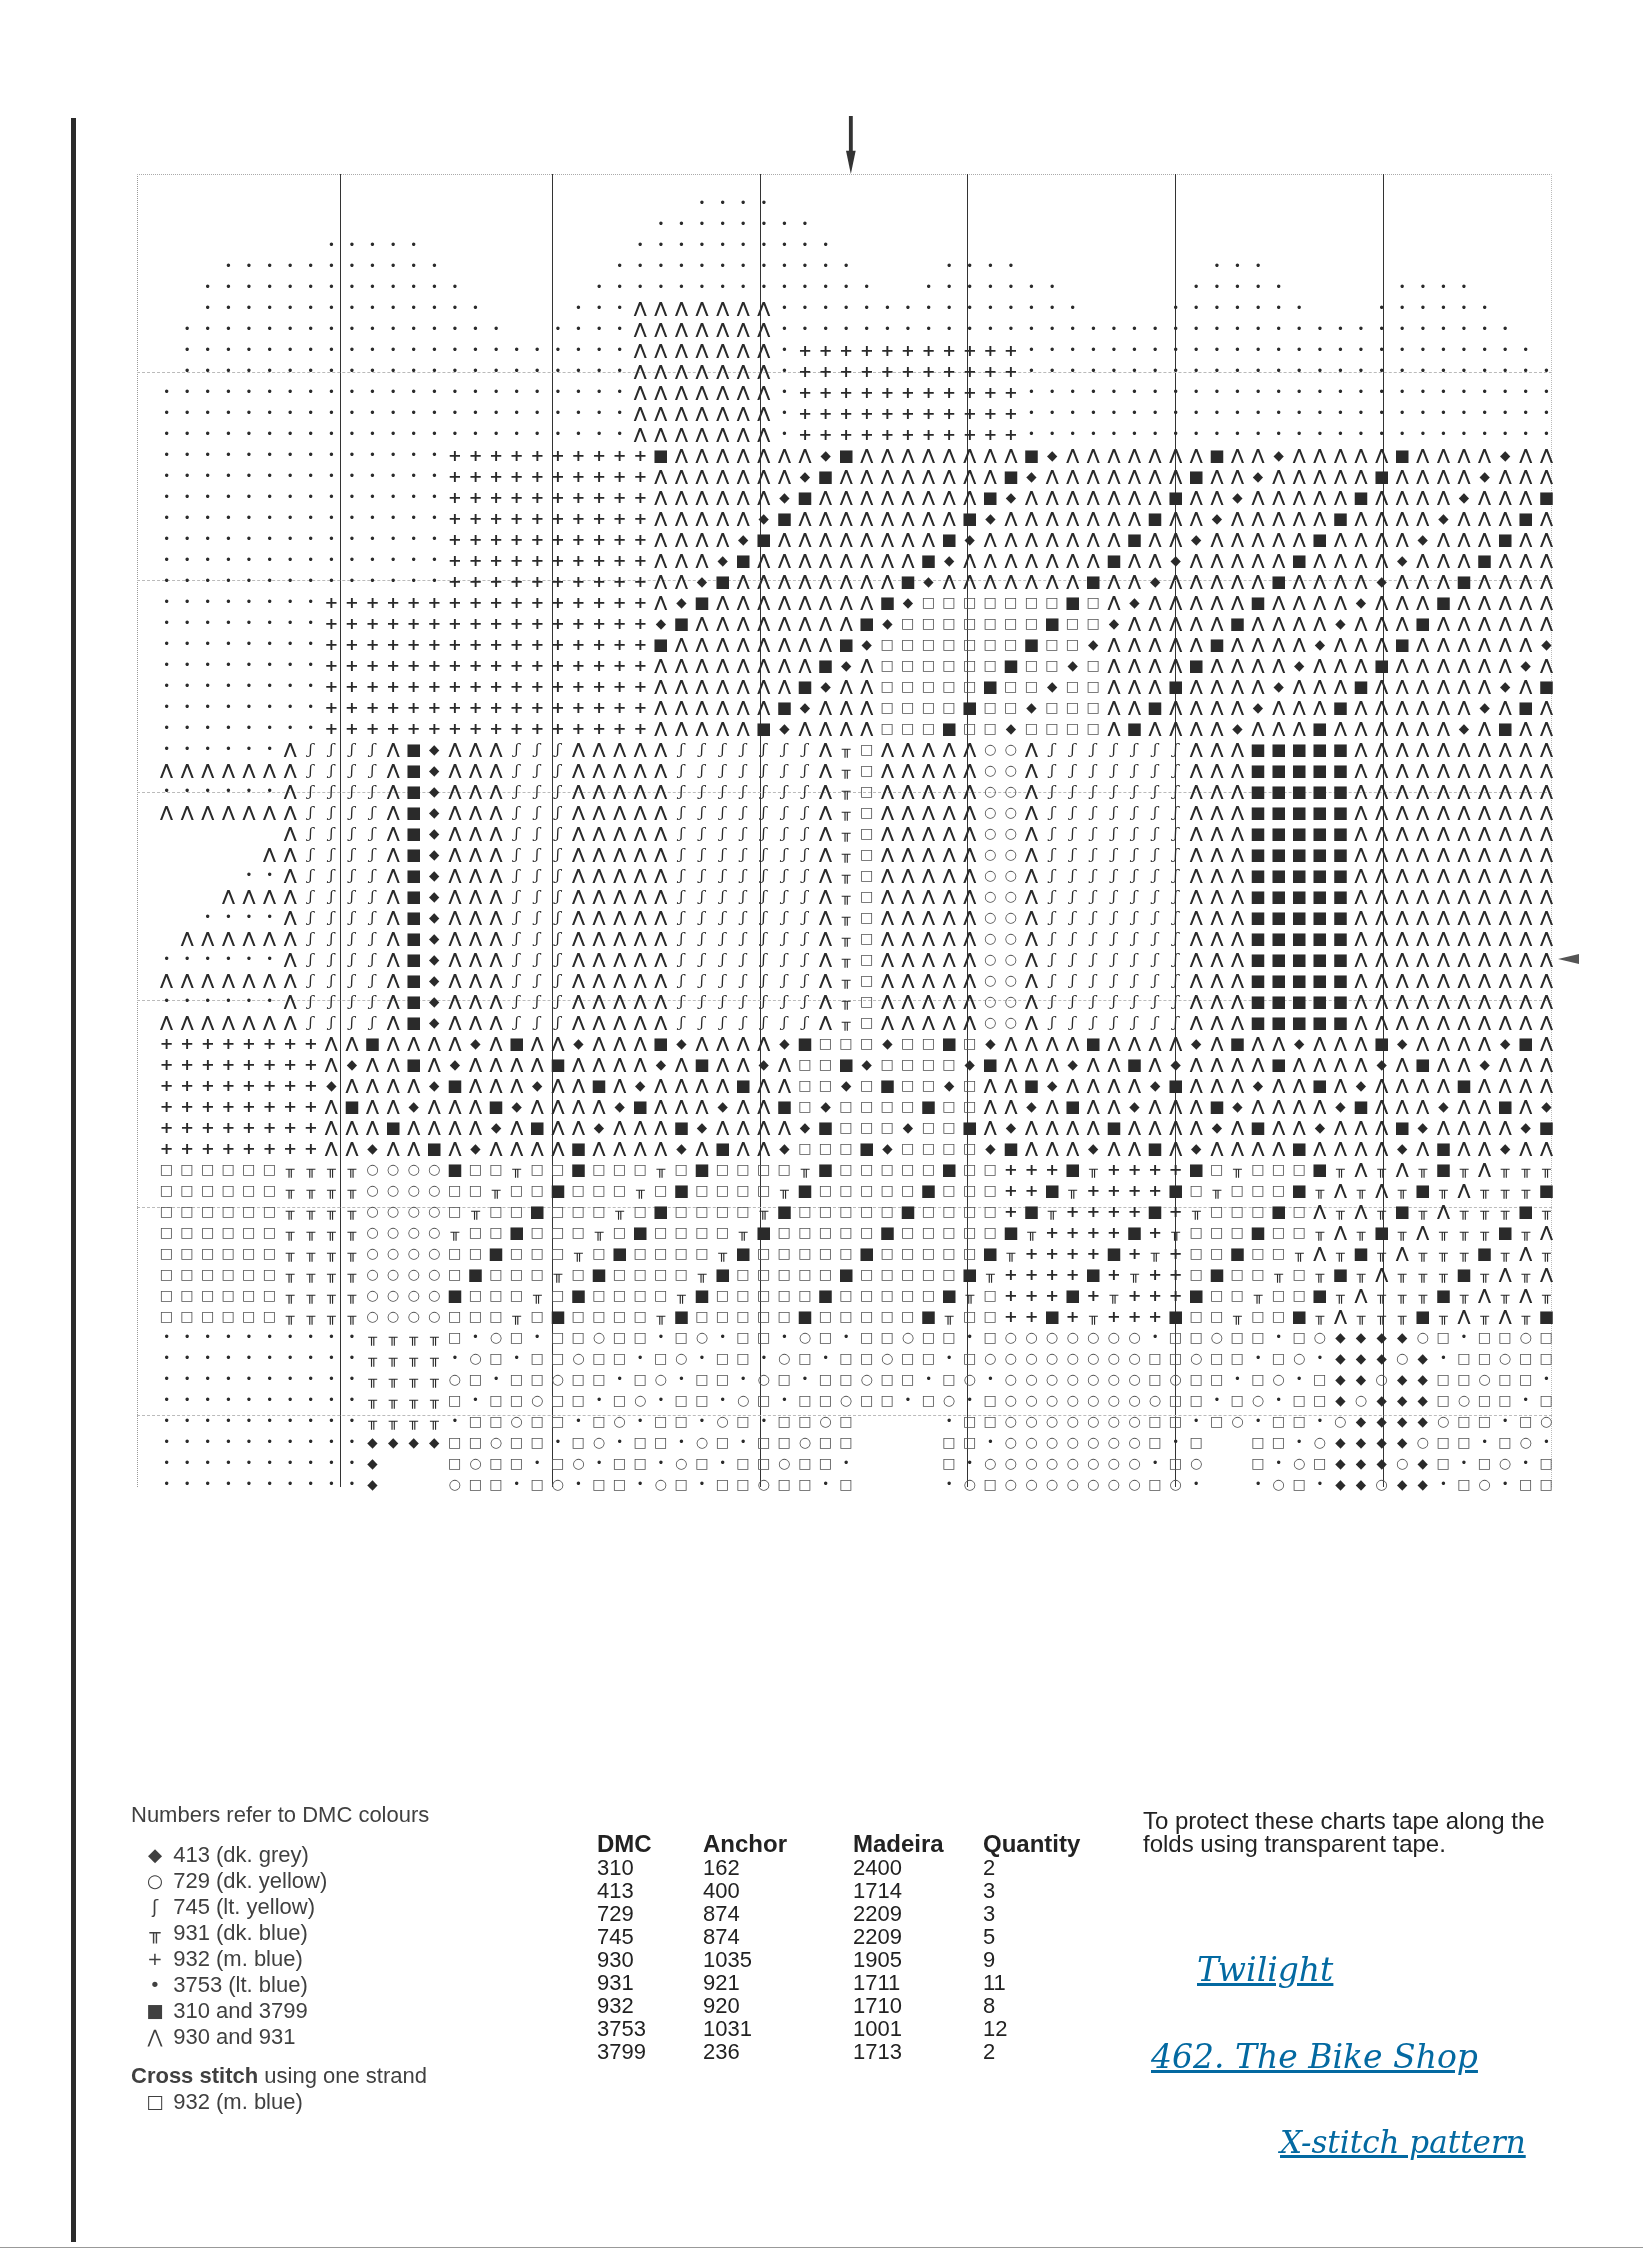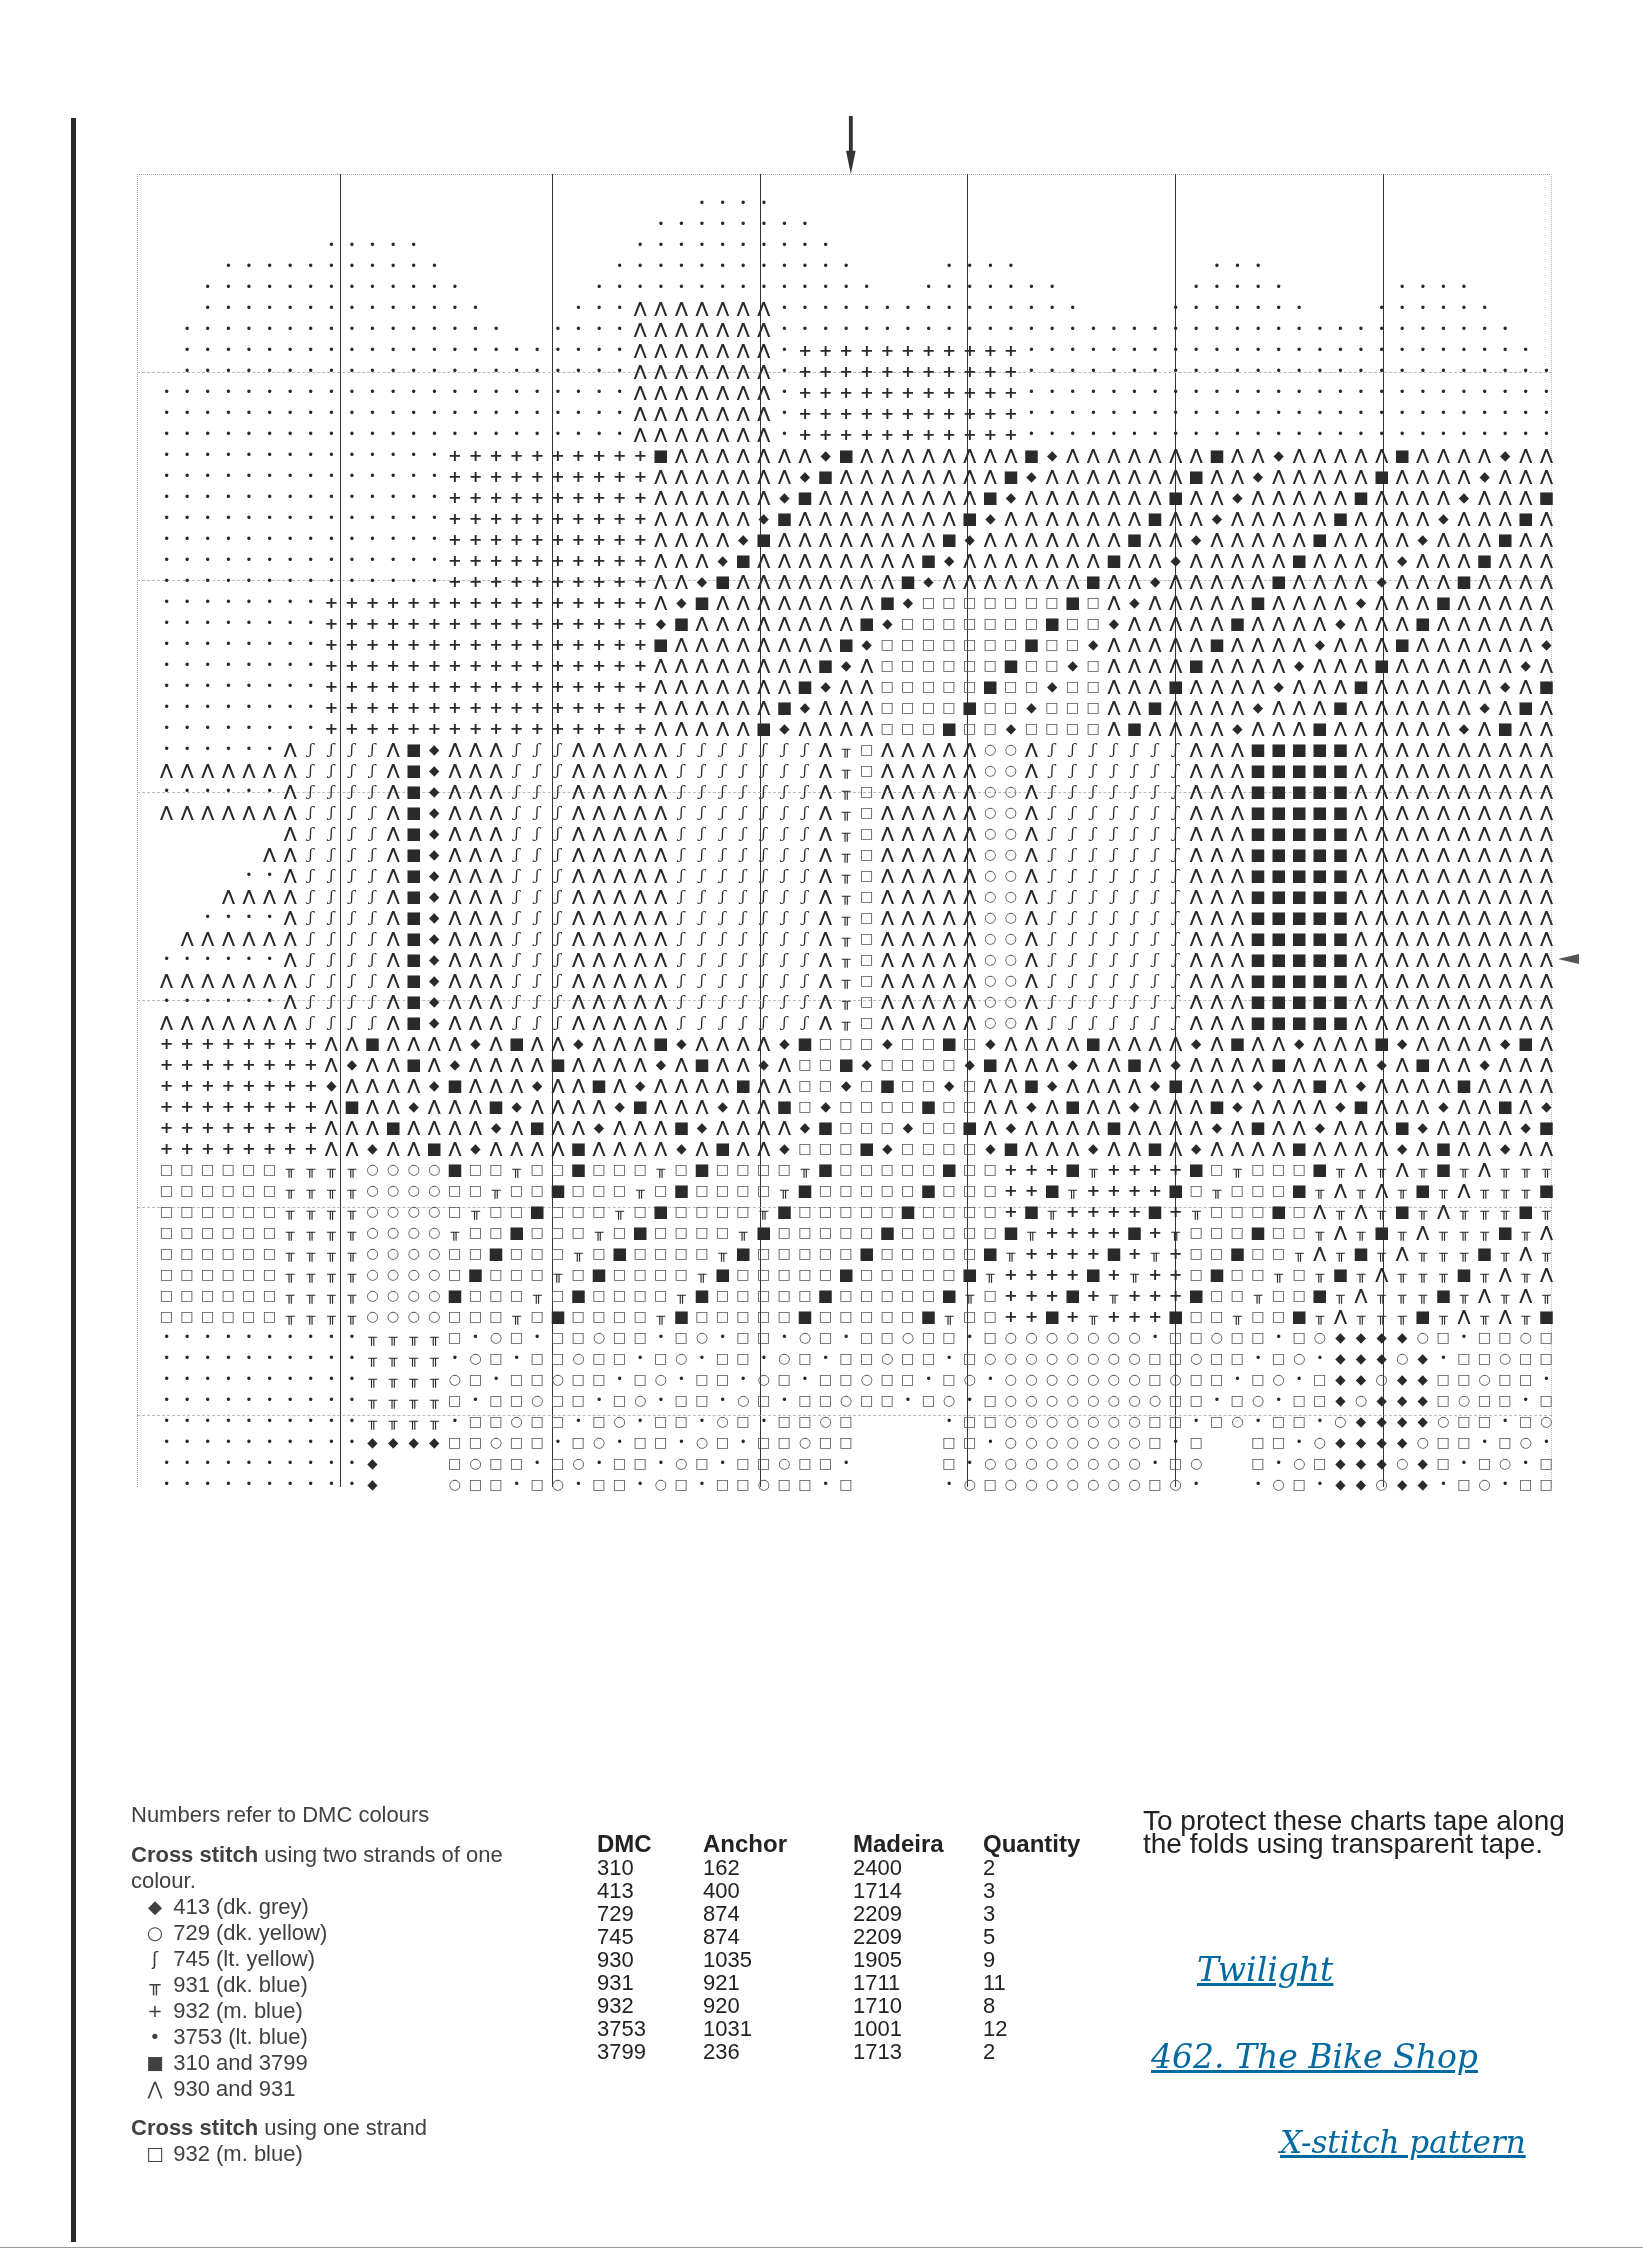--- a/index.html
+++ b/index.html
@@ -29,21 +29,21 @@
   .legend .sec-title b{font-weight:bold;}
   .legend .item{padding-left:13.5px;display:flex;gap:7.7px;}
   .legend .sym{width:21px;text-align:center;font-family:"DejaVu Sans",sans-serif;font-size:18.3px;}
 
   .threads{position:absolute;left:597px;top:1802px;width:521px;font-size:22px;line-height:24px;color:#222;}
   .threads table{margin-top:29px;border-collapse:collapse;font-size:22px;line-height:23px;}
   .threads th{text-align:left;font-weight:bold;padding:0;font-size:24px;line-height:25px;}
   .threads td{padding:0;margin-top:44px;}
   .threads .c1{width:106px;}.threads .c2{width:150px;}.threads .c3{width:130px;}.threads .c4{width:106px;}
 
-  .protect{position:absolute;left:1143px;top:1809px;width:434px;font-size:28px;line-height:23px;color:#222;}
+  .protect{position:absolute;left:1143px;top:1809px;width:434px;font-size:24px;line-height:23px;color:#222;}
   .hand{position:absolute;font-family:"DejaVu Serif",serif;font-style:italic;color:#0369a1;text-decoration:underline;}
   .h1{left:1197px;top:1950px;font-size:33px;}
   .h2{left:1151px;top:2037px;font-size:33px;}
   .h3{left:1280px;top:2124px;font-size:31px;}
   .bottom-rule{position:absolute;left:0;right:0;top:2247px;height:1px;background:#999;}
 </style>
 </head>
 <body>
 
 <div class="margin-bar"></div>
@@ -4284,21 +4284,20 @@
       <span class="s-circ">○</span>
       <span class="s-dot">•</span>
       <span class="s-open">□</span>
       <span class="s-open">□</span>
     </div>
 </div>
 
 <div class="legend">
   <div class="intro">Numbers refer to DMC colours</div>
 
-  <div class="sec-title"><b>Cross stitch</b><span> using two strands of one colour.</span></div>
   <div class="item">
       <span class="sym">◆</span>
       <span>413 (dk. grey)</span>
     </div>
   <div class="item">
       <span class="sym">○</span>
       <span>729 (dk. yellow)</span>
     </div>
   <div class="item">
       <span class="sym">ʃ</span>

